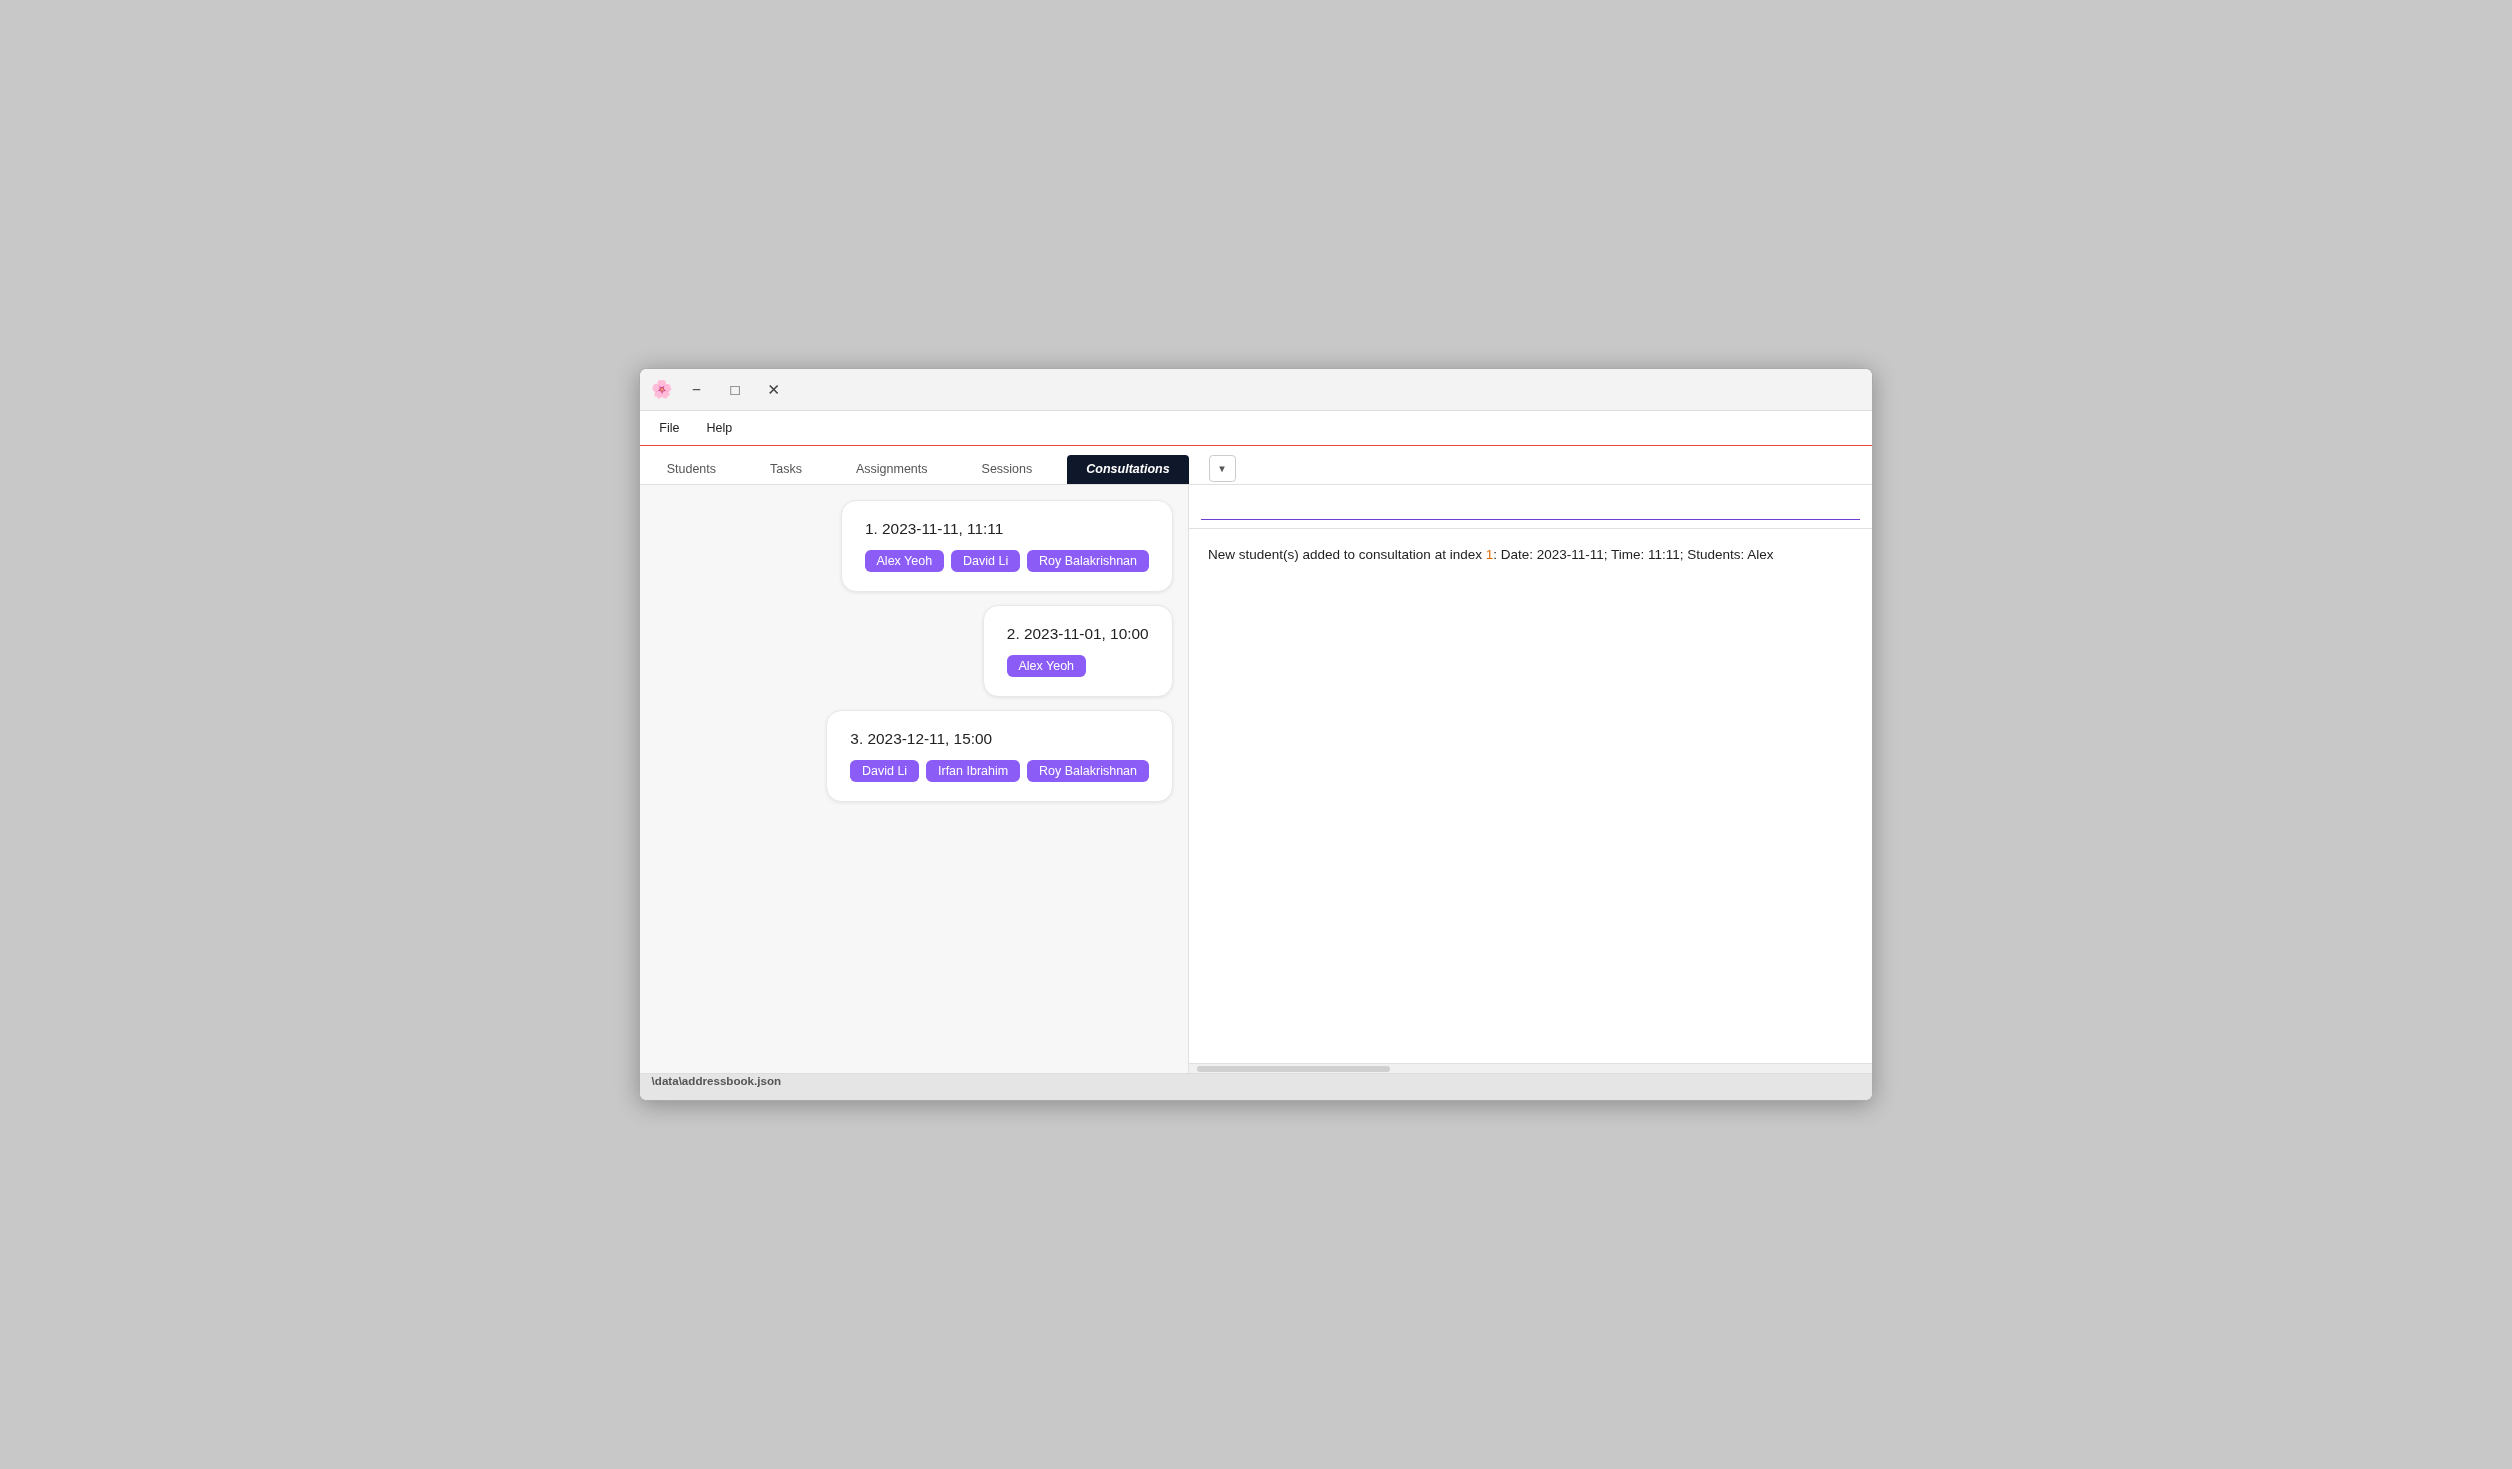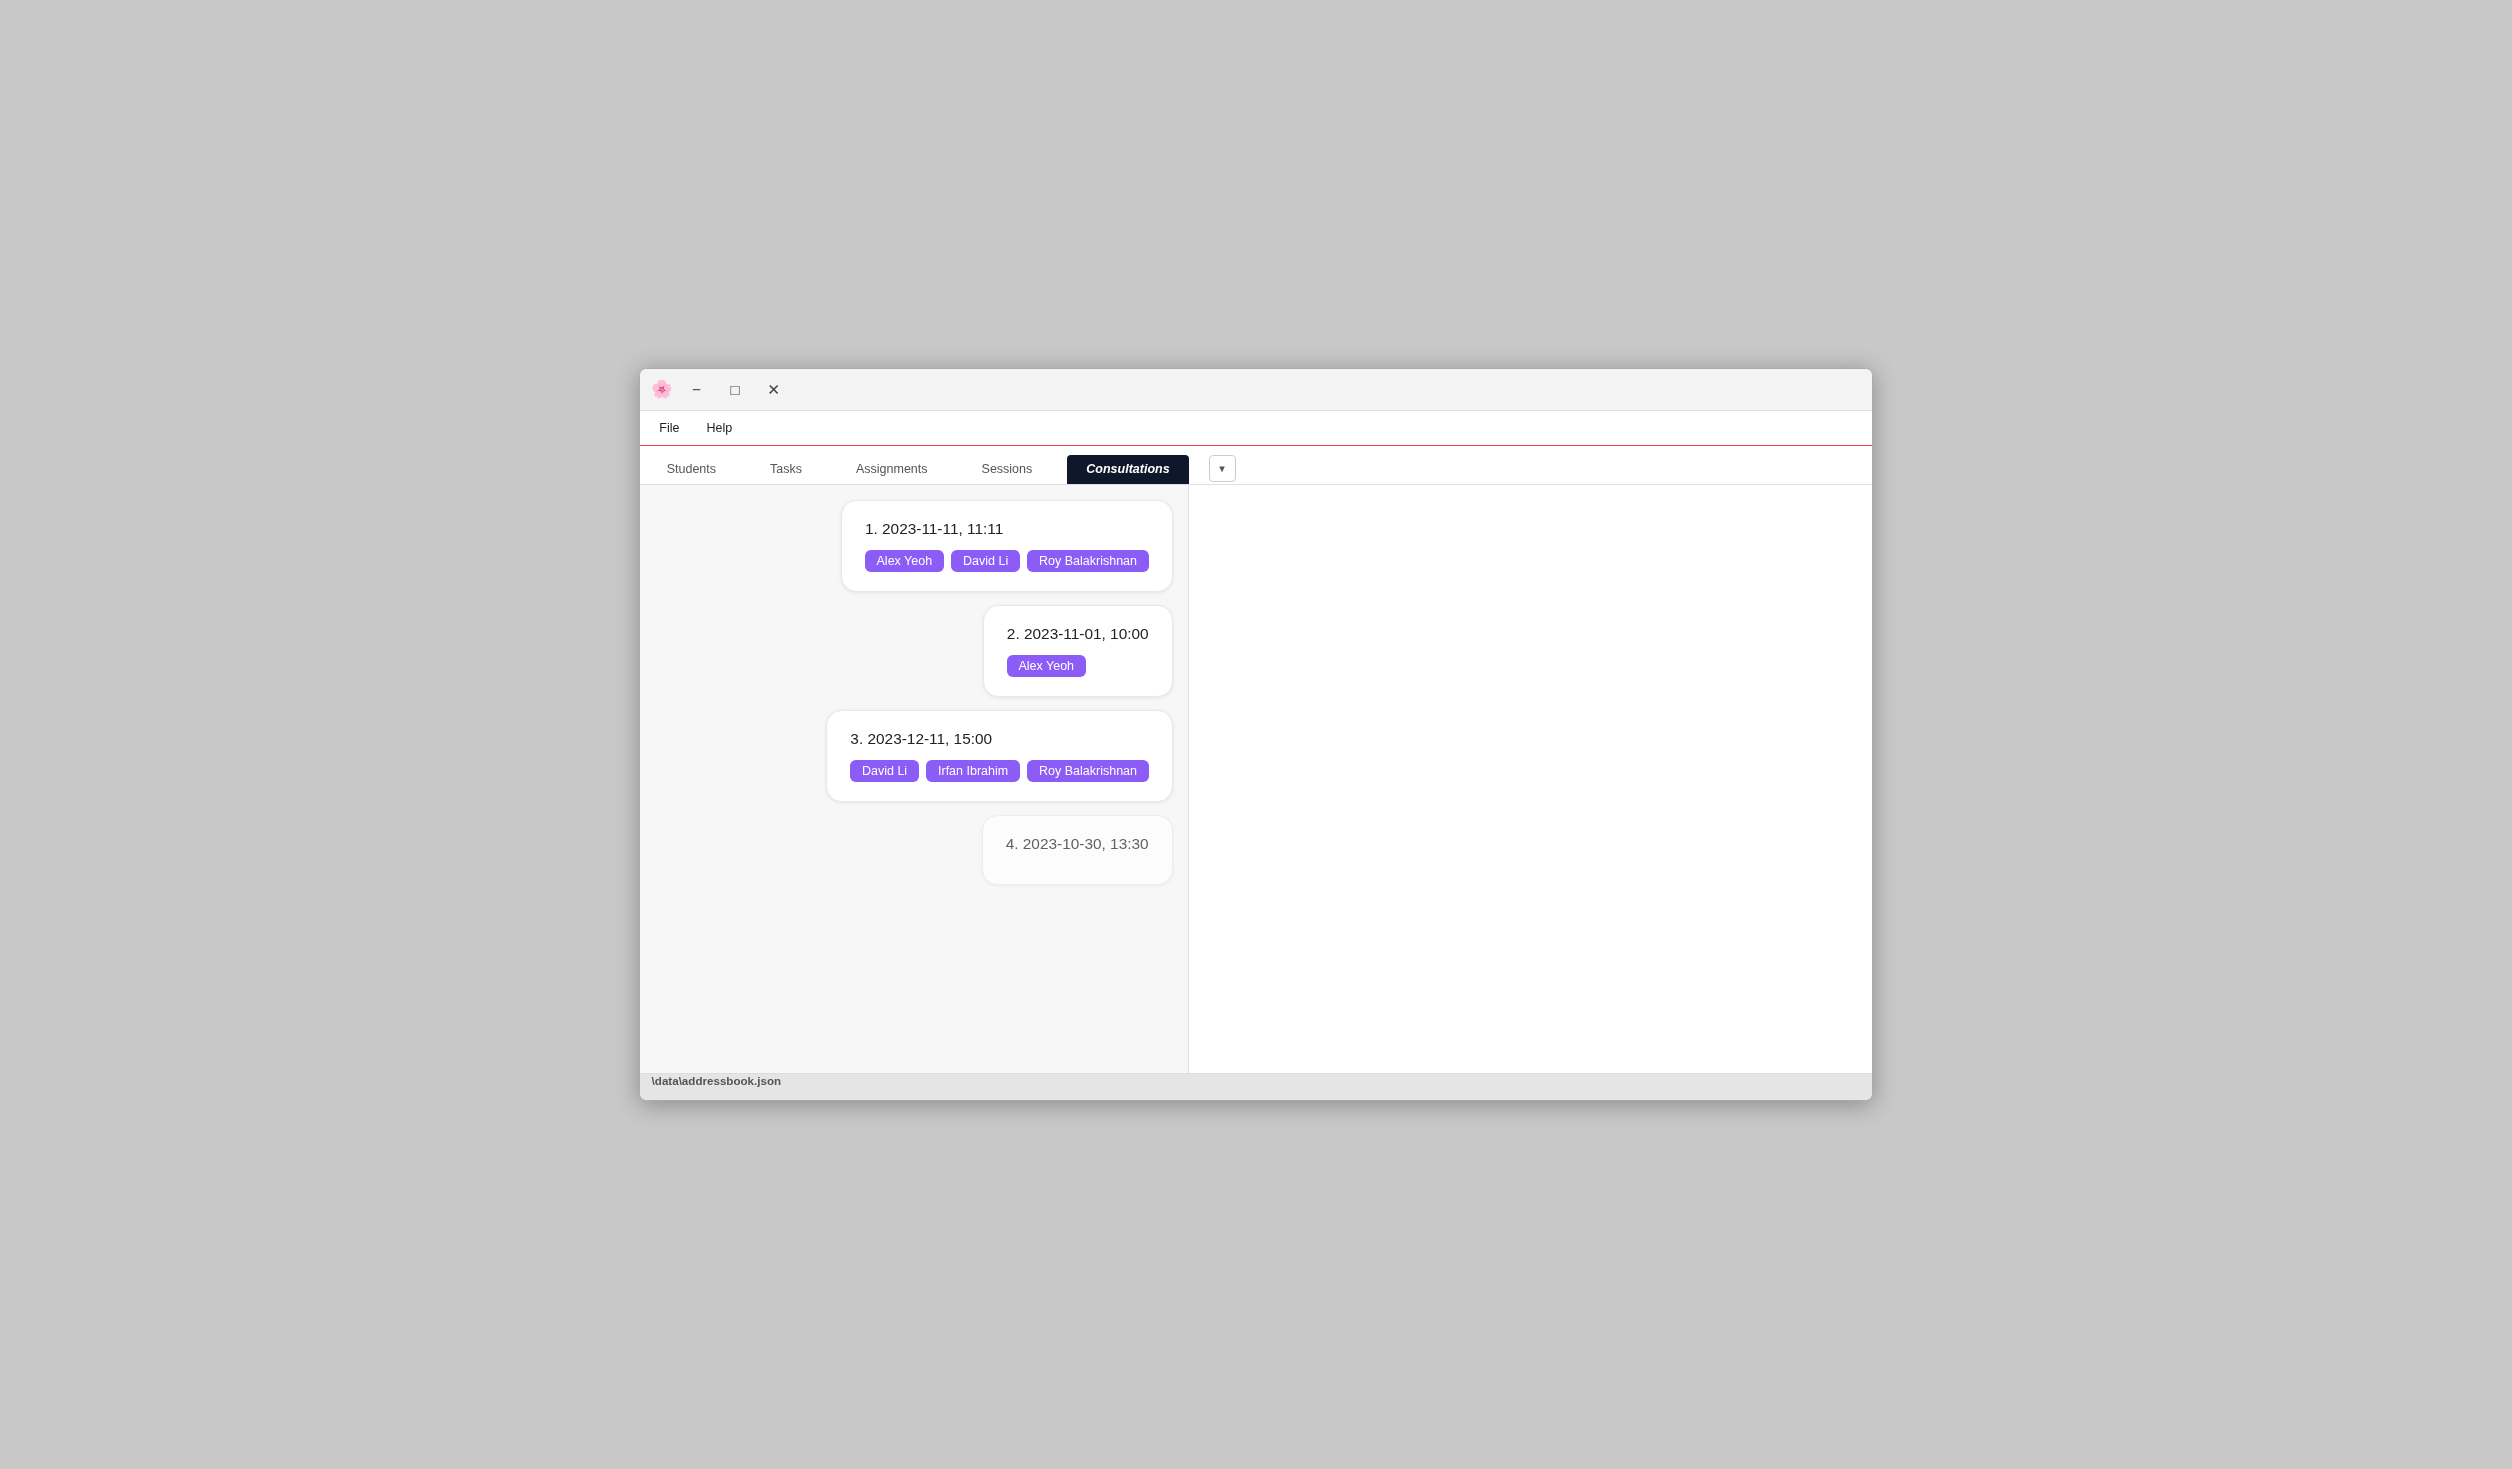--- a/index.html
+++ b/index.html
@@ -330,29 +330,41 @@
 
         <div class="consultation-card">
           <div class="card-title">3.  2023-12-11,  15:00</div>
           <div class="card-tags">
             <span class="tag">David Li</span>
             <span class="tag">Irfan Ibrahim</span>
             <span class="tag">Roy Balakrishnan</span>
           </div>
         </div>
 
-        <div class="consultation-card partial">
-          <div class="card-title">4.  2023-10-30,  13:30</div>
-          <div class="card-tags">
-          </div>
-        </div>
 
       </div>
     </div>
 
+    <div class="right-panel">
+
+      <div class="command-input-area">
+        <input class="command-input" type="text" placeholder="" style="">
+      </div>
+
+      <div class="output-area">
+        <p class="output-text">
+          <span>New student(s) added to consultation at index </span><span class="highlight">1</span><span>: Date: 2023-11-11; Time: 11:11; Students: Alex</span>
+        </p>
+      </div>
+
+      <div class="scrollbar-area">
+        <div class="scrollbar-thumb"></div>
+      </div>
+
+    </div>
   </div>
 
   <div class="statusbar">
     <span>\data\addressbook.json</span>
   </div>
 
 </div>
 
 
 </body></html>

